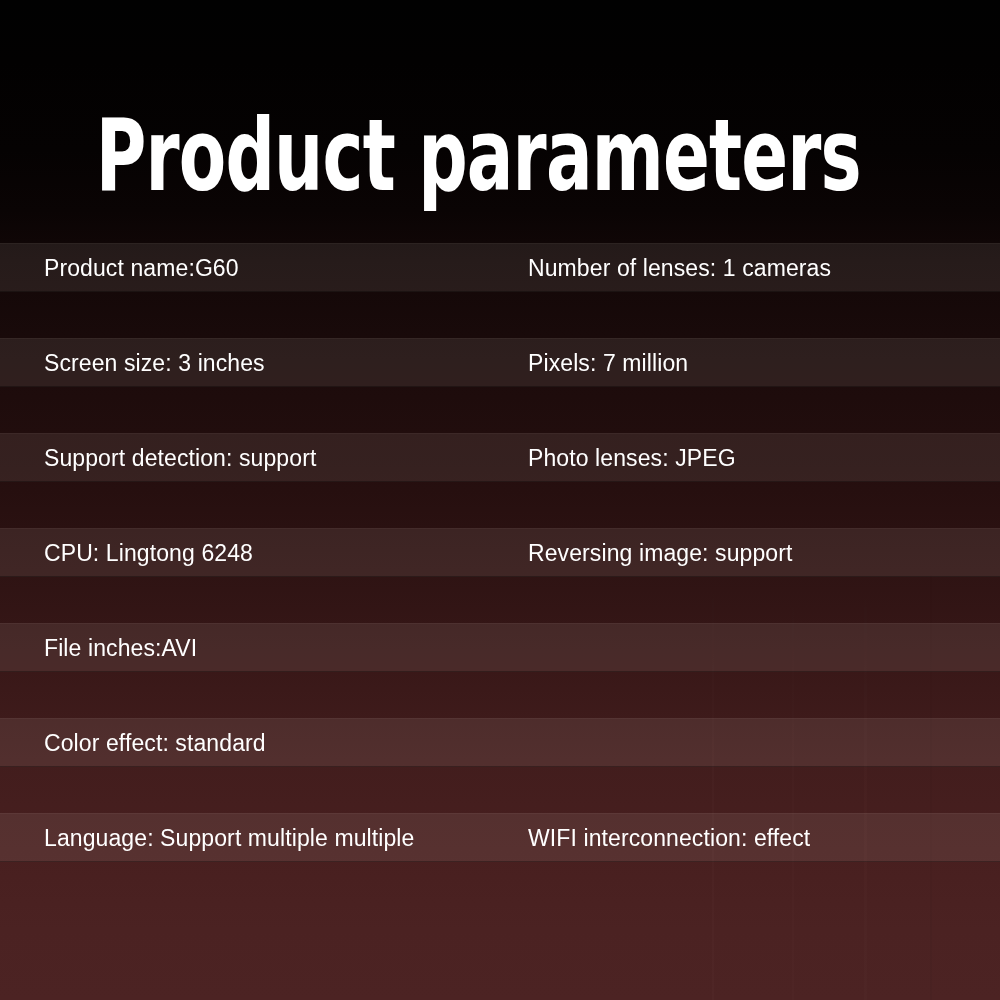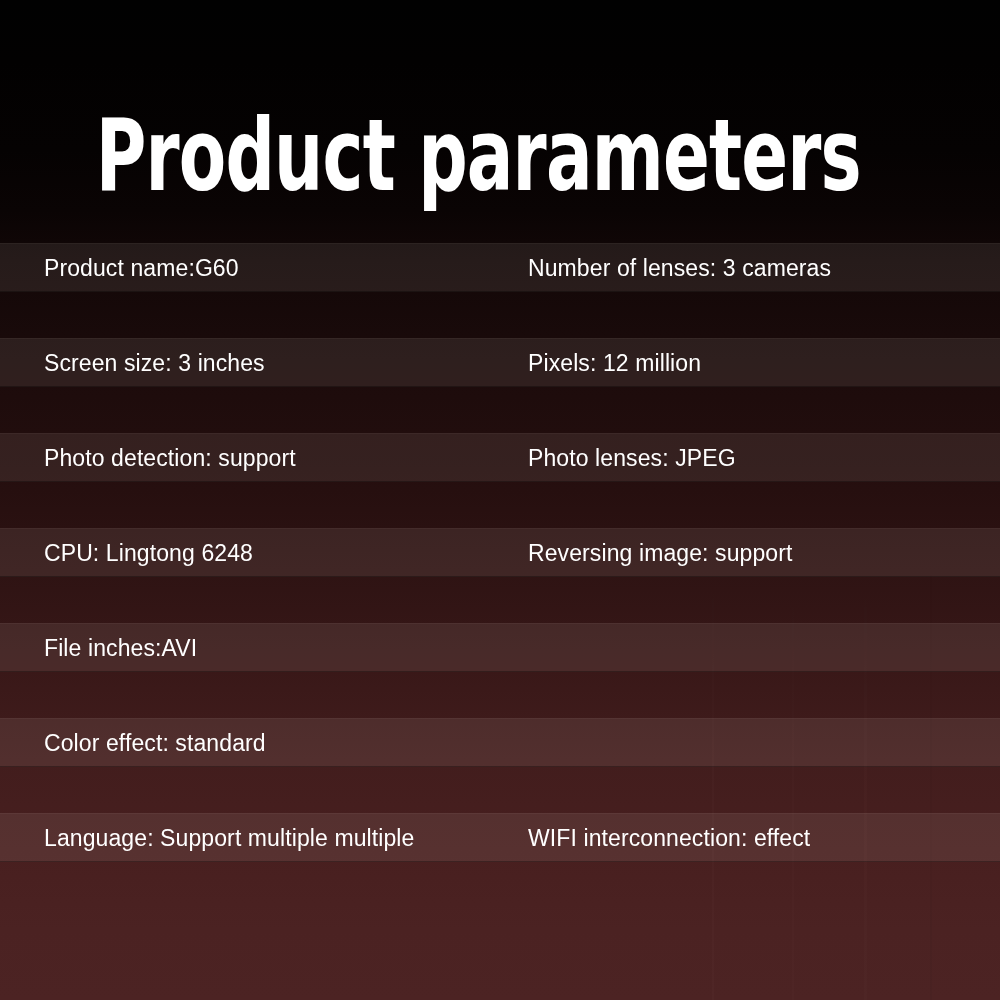--- a/index.html
+++ b/index.html
@@ -120,30 +120,30 @@
   <div id="texture"></div>
 
   <div id="title-bar">
     <h1 id="page-title">Product parameters</h1>
   </div>
 
   <div id="spec-table">
 
     <div class="spec-row">
       <span class="spec-cell left">Product name:G60</span>
-      <span class="spec-cell right">Number of lenses: 3 cameras</span>
+      <span class="spec-cell right">Number of lenses: 1 cameras</span>
     </div>
 
     <div class="spec-row">
       <span class="spec-cell left">Screen size: 3 inches</span>
-      <span class="spec-cell right">Pixels: 12 million</span>
+      <span class="spec-cell right">Pixels: 7 million</span>
     </div>
 
     <div class="spec-row">
-      <span class="spec-cell left">Photo detection: support</span>
+      <span class="spec-cell left">Support detection: support</span>
       <span class="spec-cell right">Photo lenses: JPEG</span>
     </div>
 
     <div class="spec-row">
       <span class="spec-cell left">CPU: Lingtong 6248</span>
       <span class="spec-cell right">Reversing image: support</span>
     </div>
 
     <div class="spec-row">
       <span class="spec-cell left">File inches:AVI</span>

